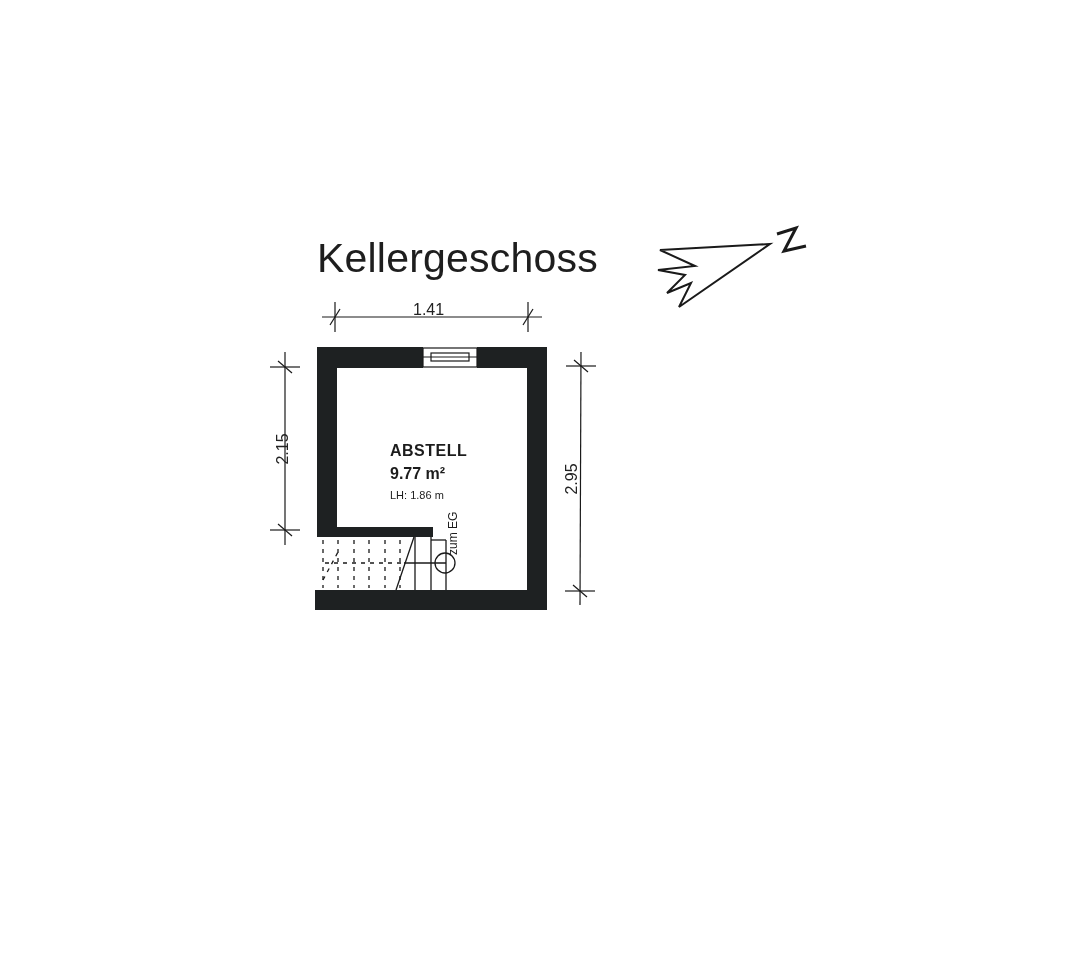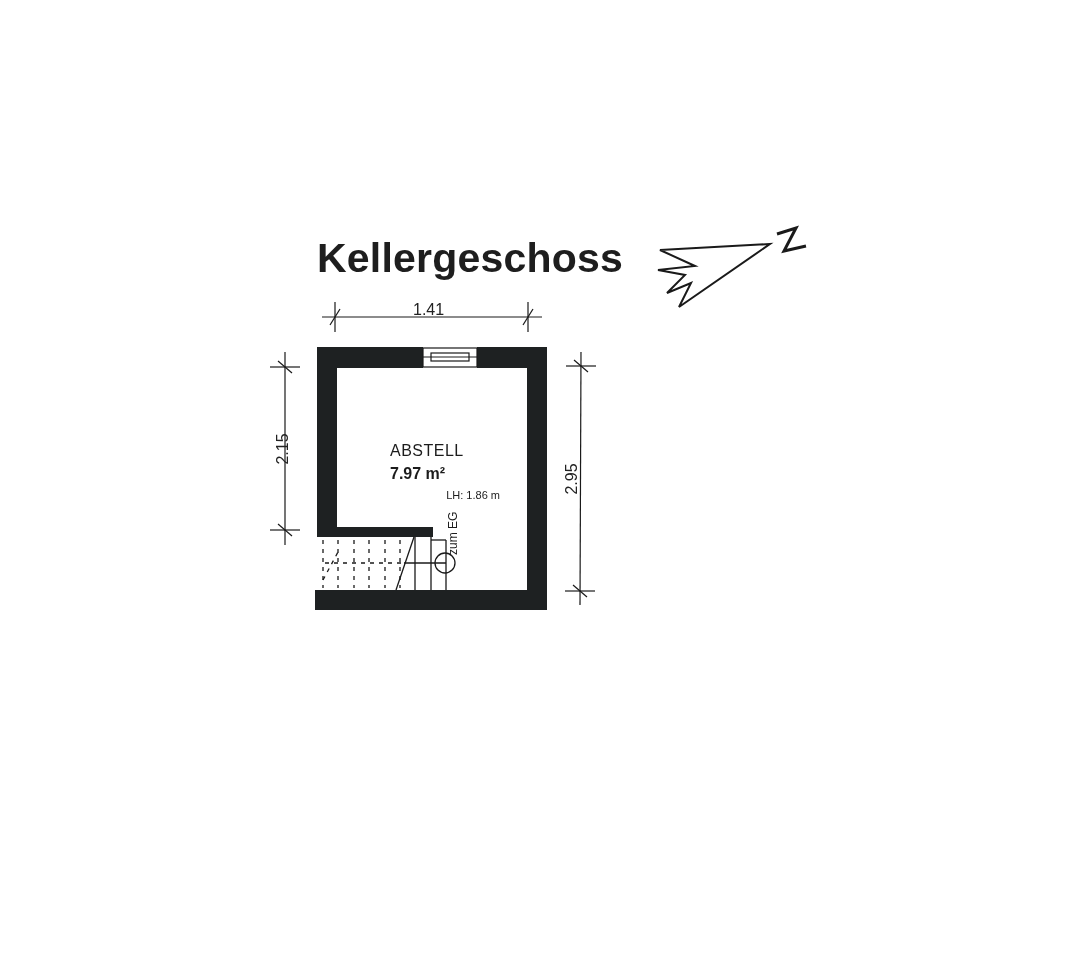--- a/index.html
+++ b/index.html
@@ -1,26 +1,26 @@
 <!DOCTYPE html>
 <html><head>
 <meta charset="utf-8">
 <style>
   html, body { margin: 0; padding: 0; background: #ffffff; }
   body { width: 1074px; height: 980px; position: relative; overflow: hidden; font-family: "Liberation Sans", sans-serif; color: #1c1c1c; }
-  .title { position: absolute; left: 317px; top: 234px; font-size: 41px; line-height: 48px; color: #1e1e1e; letter-spacing: 0.2px; font-weight: bold; }
+  .title { position: absolute; left: 317px; top: 234px; font-size: 41px; line-height: 48px; color: #1e1e1e; letter-spacing: 0.2px; }
   svg.plan { position: absolute; left: 0; top: 0; }
   .dimtxt { position: absolute; font-size: 16px; color: #222; line-height: 18px; }
   .dim-top { left: 413px; top: 301px; }
   .dim-left { left: 263px; top: 440px; transform: rotate(-90deg); transform-origin: center; width: 40px; text-align: center; }
   .dim-right { left: 552px; top: 470px; transform: rotate(-90deg); width: 40px; text-align: center; }
   .room { position: absolute; left: 390px; top: 441px; width: 110px; }
-  .room-name { font-size: 16px; font-weight: normal; letter-spacing: 0.5px; line-height: 20px; }
+  .room-name { font-size: 16px; font-weight: bold; letter-spacing: 0.5px; line-height: 20px; }
   .room-area { font-size: 16px; font-weight: bold; line-height: 20px; margin-top: 3px; }
-  .room-lh { font-size: 11px; line-height: 14px; margin-top: 4px; text-align: right; }
+  .room-lh { font-size: 11px; line-height: 14px; margin-top: 4px; }
   .stair-label { position: absolute; left: 446px; top: 555px; font-size: 12px; transform: rotate(-90deg); transform-origin: left top; white-space: nowrap; line-height: 14px; }
 </style>
 </head>
 <body>
 
 <div class="title">Kellergeschoss</div>
 
 <svg class="plan" width="1074" height="980" viewBox="0 0 1074 980">
 
   <g fill="none" stroke="#1a1a1a" stroke-width="2">
@@ -98,17 +98,17 @@
     </g>
   </g>
 </svg>
 
 <div class="dimtxt dim-top">1.41</div>
 <div class="dimtxt dim-left">2.15</div>
 <div class="dimtxt dim-right">2.95</div>
 
 <div class="room">
   <div class="room-name">ABSTELL</div>
-  <div class="room-area">7.97 m²</div>
+  <div class="room-area">9.77 m²</div>
   <div class="room-lh">LH: 1.86 m</div>
 </div>
 
 <div class="stair-label">zum EG</div>
 
 </body></html>

